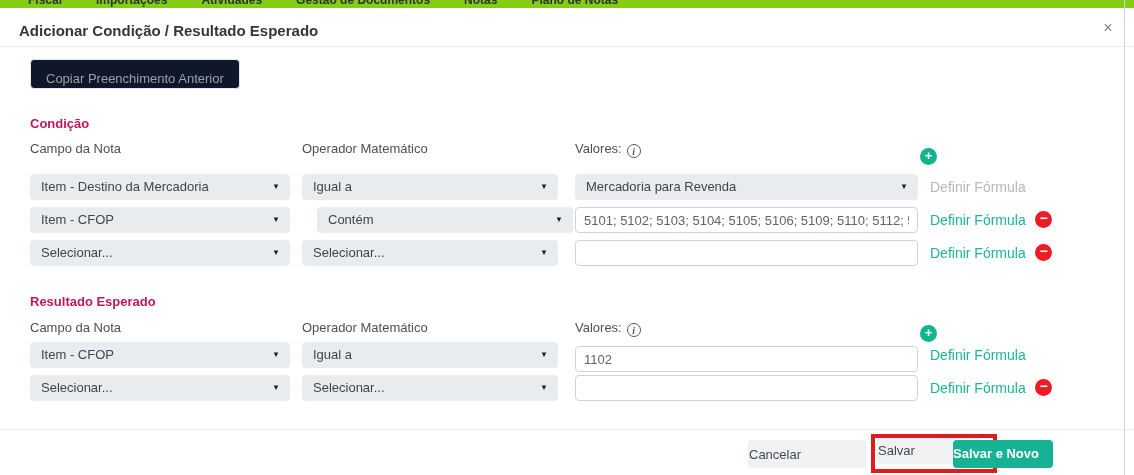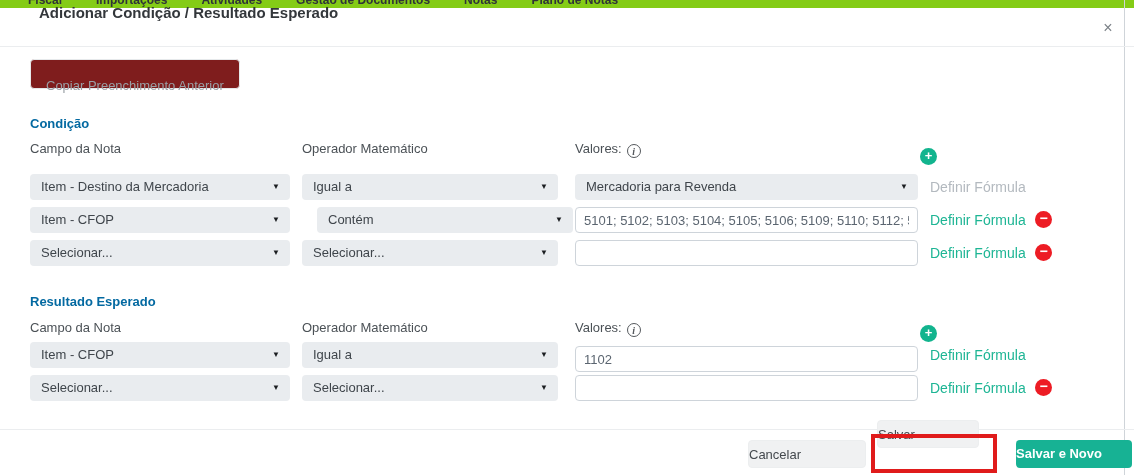--- a/index.html
+++ b/index.html
@@ -20,41 +20,41 @@
   .menubar-sliver .menu-items {
     position: absolute; left: 28px; top: -7px;
     display: flex; gap: 34px; white-space: nowrap;
     font-size: 12px; font-weight: bold; color: #2f3337;
   }
   .right-edge {
     position: absolute; top: 0; left: 1124px; width: 1px; height: 475px;
     background: #cfd4d9;
   }
   .modal-title {
-    position: absolute; left: 19px; top: 4px;
-    font-size: 15px; font-weight: bold; color: #33373b; margin-left: 20px;
+    position: absolute; left: 19px; top: 22px;
+    font-size: 15px; font-weight: bold; color: #33373b;
   }
   .close-icon {
     position: absolute; left: 1098px; top: 18px; width: 20px; height: 20px;
     font-size: 16px; color: #7c8288; text-align: center; line-height: 20px;
     cursor: pointer;
   }
   .divider-top { position: absolute; left: 0; top: 46px; width: 1134px; height: 1px; background: #ebedef; }
   .divider-footer { position: absolute; left: 0; top: 429px; width: 1134px; height: 1px; background: #ebedef; }
 
   .copy-btn {
     position: absolute; left: 30px; top: 59px; height: 30px;
-    padding: 12px 15px; line-height: 28px;
-    background: #7f1d1d; border: 1px solid #e6e9eb; border-radius: 4px;
+    padding: 5px 15px; line-height: 28px;
+    background: #0f172a; border: 1px solid #e6e9eb; border-radius: 4px;
     font-size: 13px; color: #9aa0a6; text-align: center;
   }
 
   .section-heading {
     position: absolute; left: 30px;
-    font-size: 13px; font-weight: bold; color: #0369a1;
+    font-size: 13px; font-weight: bold; color: #be185d;
   }
   .col-label {
     position: absolute;
     font-size: 13px; color: #4b5156;
   }
   .info-icon {
     display: inline-block; width: 14px; height: 14px; margin-left: 5px;
     border: 1px solid #55595d; border-radius: 50%;
     font-size: 10px; line-height: 13px; text-align: center; color: #55595d;
     font-family: "Liberation Serif", serif; font-style: italic; font-weight: bold;
@@ -202,17 +202,17 @@
     <span>Selecionar...</span>
     <span class="caret">▼</span>
   </div>
   <input class="text-input" style="left: 575px; top: 375px; width: 343px;" value="">
   <div class="formula-link enabled" style="left:930px; top:375px">Definir Fórmula</div>
   <div class="minus-icon" style="left:1035px; top:379px">−</div>
 
   <div class="divider-footer"></div>
 
   <button class="footer-btn btn-gray" style="left:748px; top:440px; width:118px">Cancelar</button>
-  <button class="footer-btn btn-gray" style="left:877px; top:420px; width:102px">Salvar</button>
+  <button class="footer-btn btn-gray" style="left:877px; top:436px; width:102px">Salvar</button>
   <div class="annotation-box"></div>
-  <button class="footer-btn btn-teal" style="left:1016px; top:440px; width:116px">Salvar e Novo</button>
+  <button class="footer-btn btn-teal" style="left:953px; top:440px; width:100px">Salvar e Novo</button>
 
 </div>
 
 </body></html>

